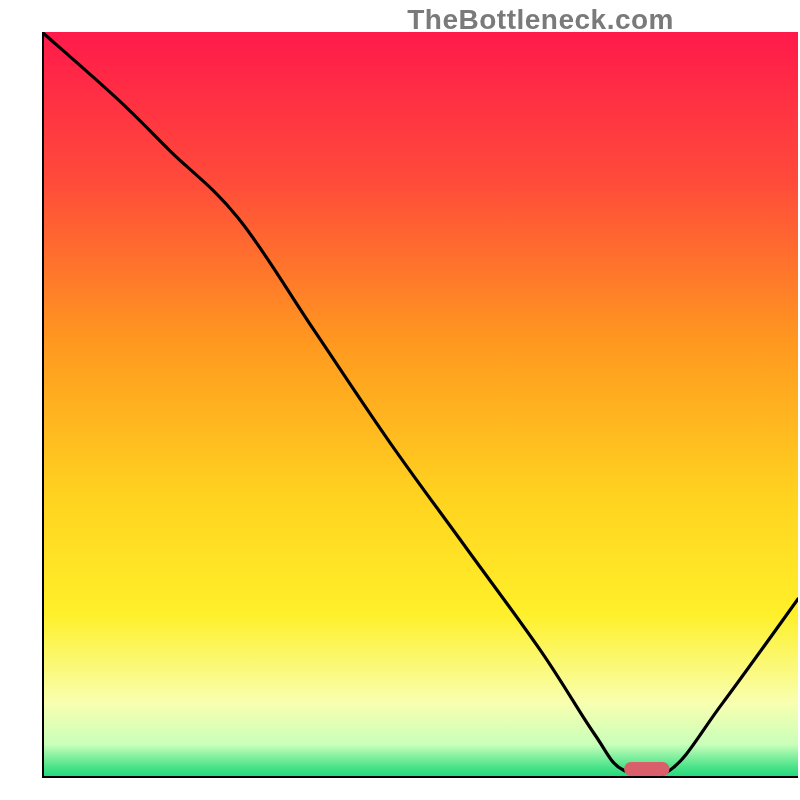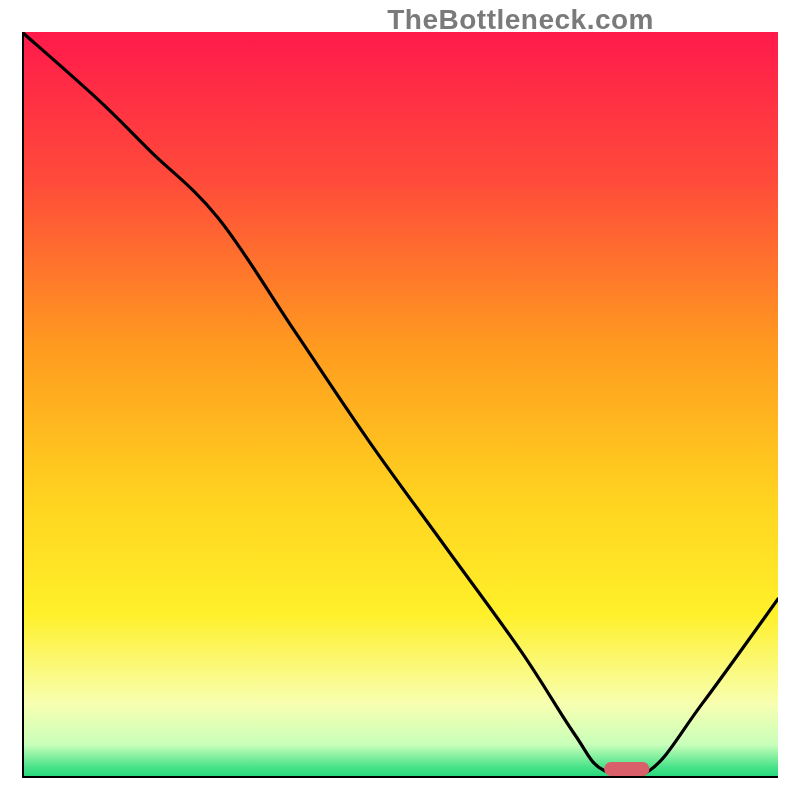--- a/index.html
+++ b/index.html
@@ -8,20 +8,21 @@
     width: 800px;
     height: 800px;
     overflow: hidden;
     background: #ffffff;
     font-family: Arial, Helvetica, sans-serif;
   }
   .stage {
     position: relative;
     width: 664px;
     height: 800px;
+    margin-left: 20px;
   }
   .watermark {
     position: absolute;
     top: 4px;
     right: 10px;
     font-size: 28px;
     font-weight: 600;
     color: #7a7a7a;
     letter-spacing: 0.5px;
     z-index: 10;

